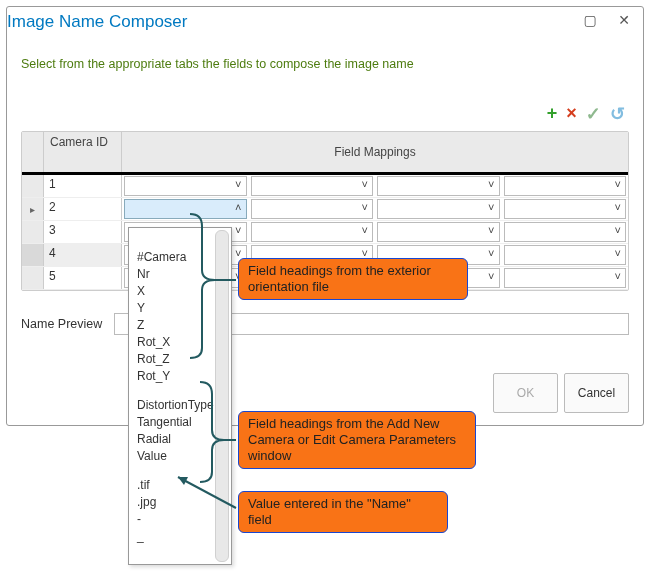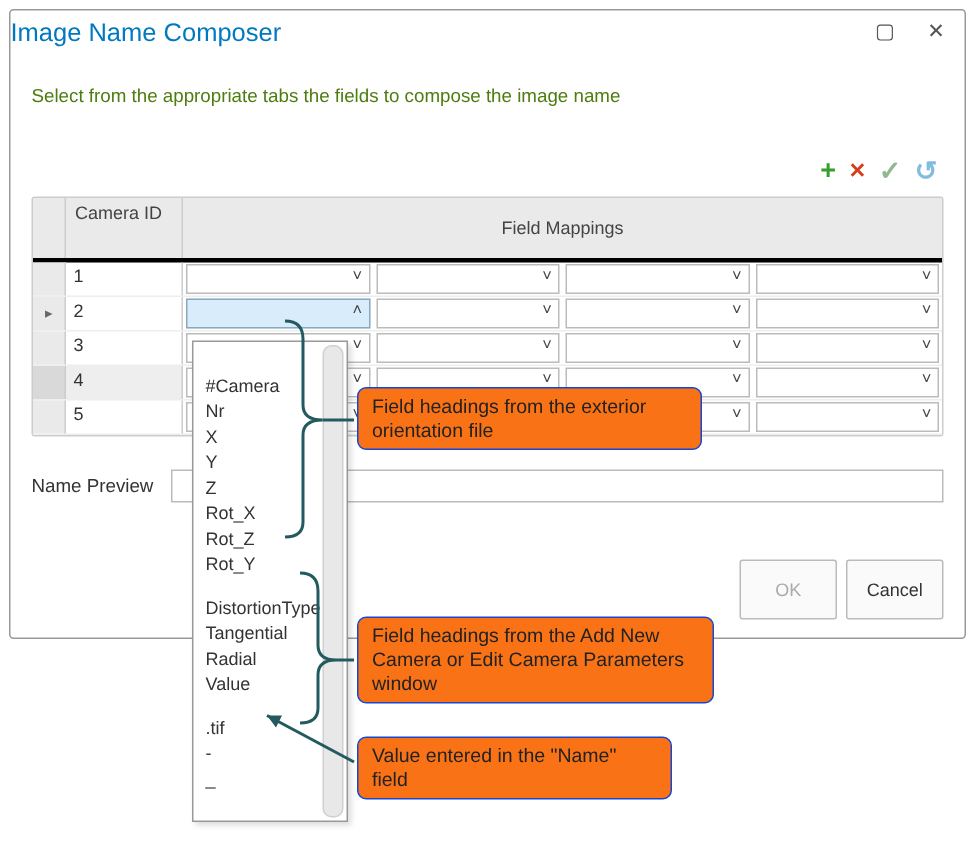--- a/index.html
+++ b/index.html
@@ -314,20 +314,21 @@
   <div class="dd-item">Rot_X</div>
   <div class="dd-item">Rot_Z</div>
   <div class="dd-item">Rot_Y</div>
   <div class="dd-gap"></div>
   <div class="dd-item">DistortionType</div>
   <div class="dd-item">Tangential</div>
   <div class="dd-item">Radial</div>
   <div class="dd-item">Value</div>
   <div class="dd-gap"></div>
   <div class="dd-item">.tif</div>
+  <div class="dd-item">.jpg</div>
   <div class="dd-item">-</div>
   <div class="dd-item">_</div>
 </div>
 
 <div class="annot" style="left:238px; top:258px;">
   <div class="callout" style="max-width:230px;">Field headings from the exterior orientation file</div>
 </div>
 <div class="annot" style="left:238px; top:411px;">
   <div class="callout" style="max-width:238px;">Field headings from the Add New Camera or Edit Camera Parameters window</div>
 </div>

